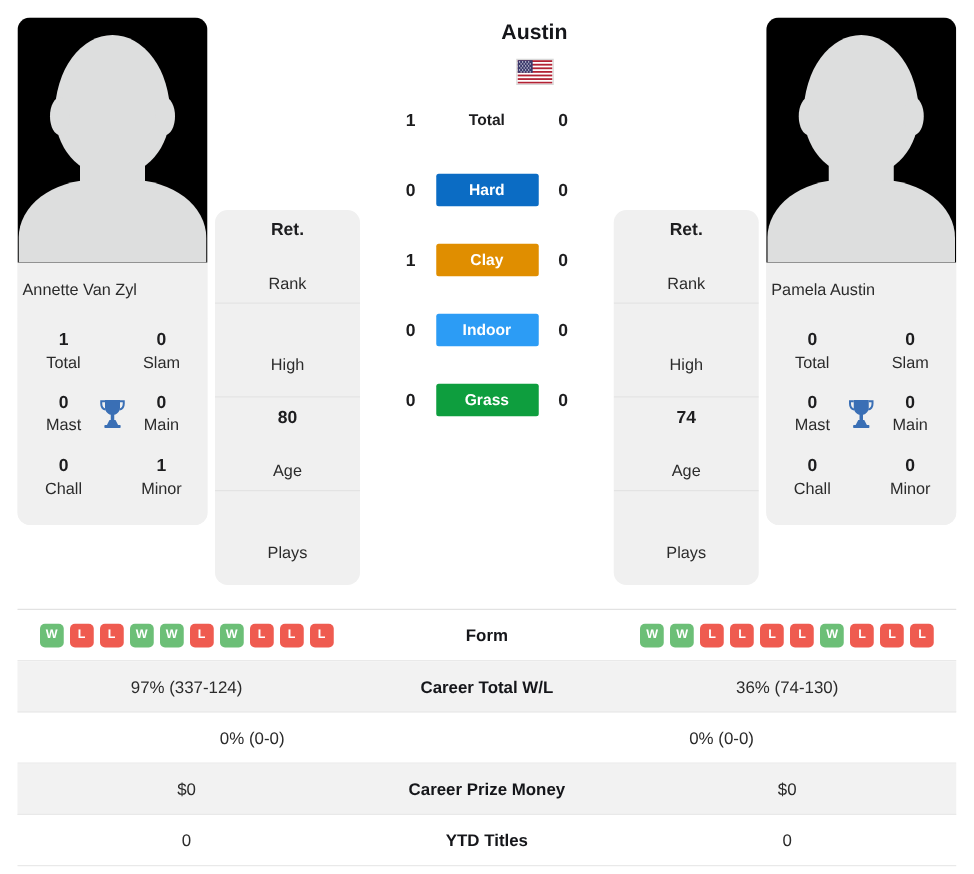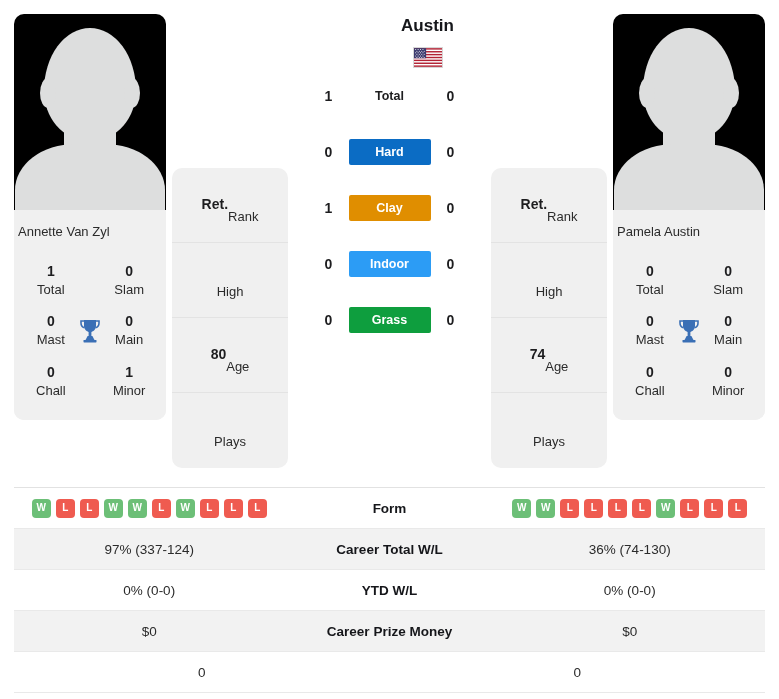--- a/index.html
+++ b/index.html
@@ -114,21 +114,21 @@
   
   .info-col { width: 116px; flex: 0 0 116px; margin: 0 6px; padding-top: 154px; }
   .info-card {
     background: #f0f0f0;
     border-radius: 10px;
     overflow: hidden;
   }
   .info-sec {
     height: 75px;
     display: flex;
-    flex-direction: row;
+    flex-direction: column;
     align-items: center;
     justify-content: center;
     border-bottom: 1px solid #e3e3e3;
   }
   .info-sec:last-child { border-bottom: none; }
   .info-val {
     font-size: 14px;
     font-weight: bold;
     color: #1d1d1f;
     line-height: 1.4;
@@ -514,27 +514,27 @@
           <span class="fbadge l">L</span>
         </div>
       </div>
       <div class="trow alt">
         <div class="tcell">97% (337-124)</div>
         <div class="tcell mid">Career Total W/L</div>
         <div class="tcell">36% (74-130)</div>
       </div>
       <div class="trow">
         <div class="tcell">0% (0-0)</div>
-        <div class="tcell mid">YTD W/L</div>
         <div class="tcell">0% (0-0)</div>
       </div>
       <div class="trow alt">
         <div class="tcell">$0</div>
         <div class="tcell mid">Career Prize Money</div>
         <div class="tcell">$0</div>
       </div>
       <div class="trow">
         <div class="tcell">0</div>
+        <div class="tcell mid">YTD Titles</div>
         <div class="tcell">0</div>
       </div>
     </div>
 
 </div>
 
 </body></html>

